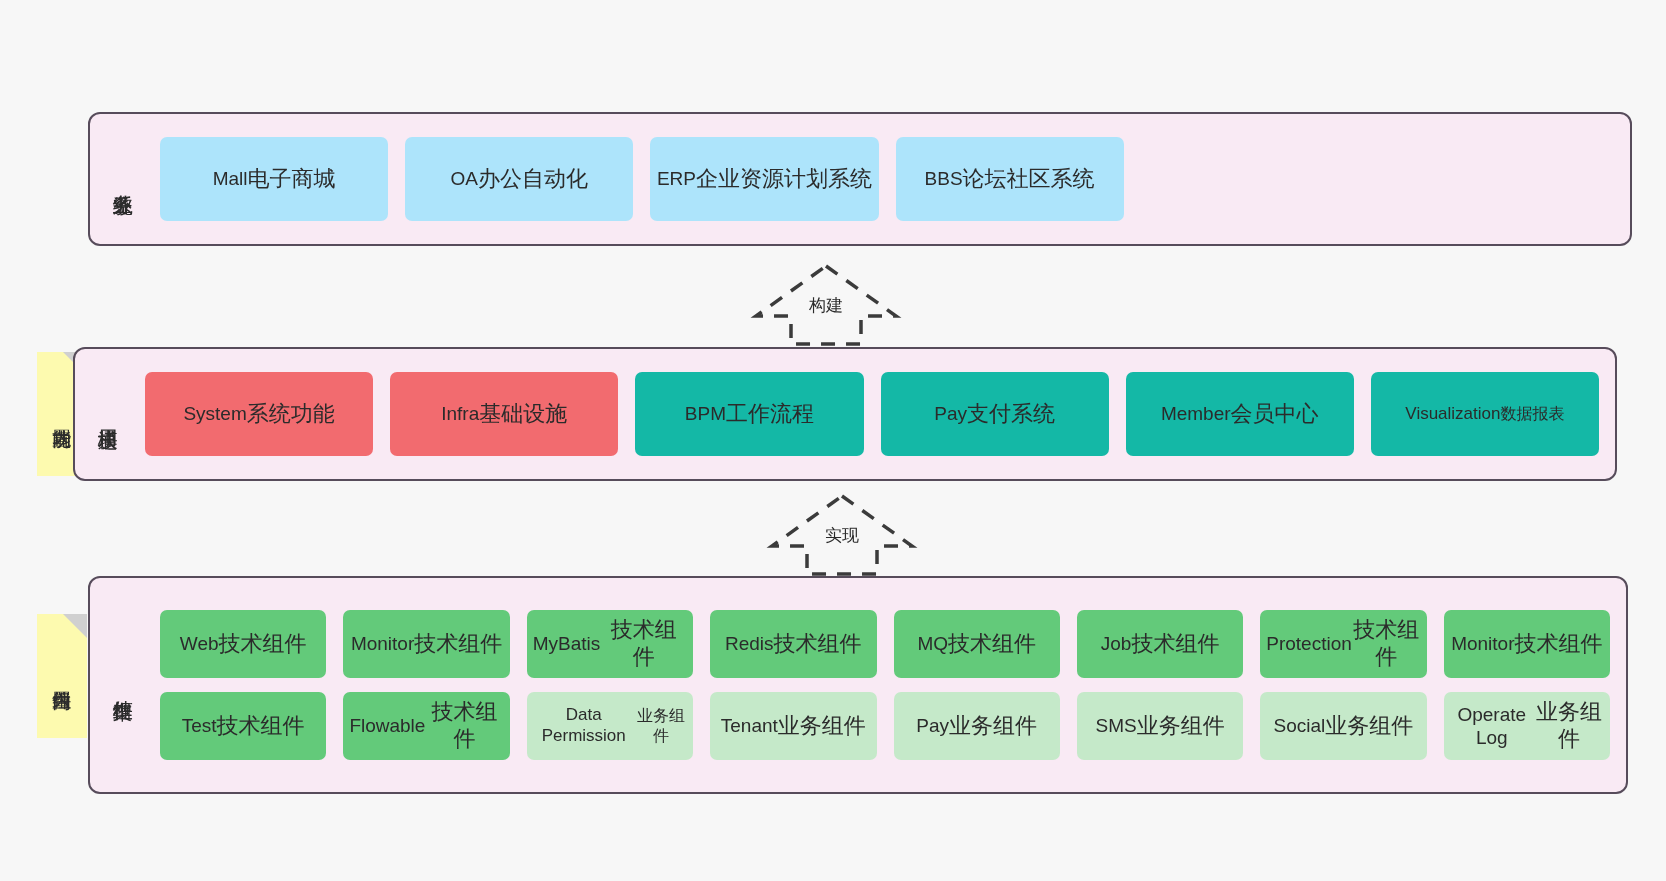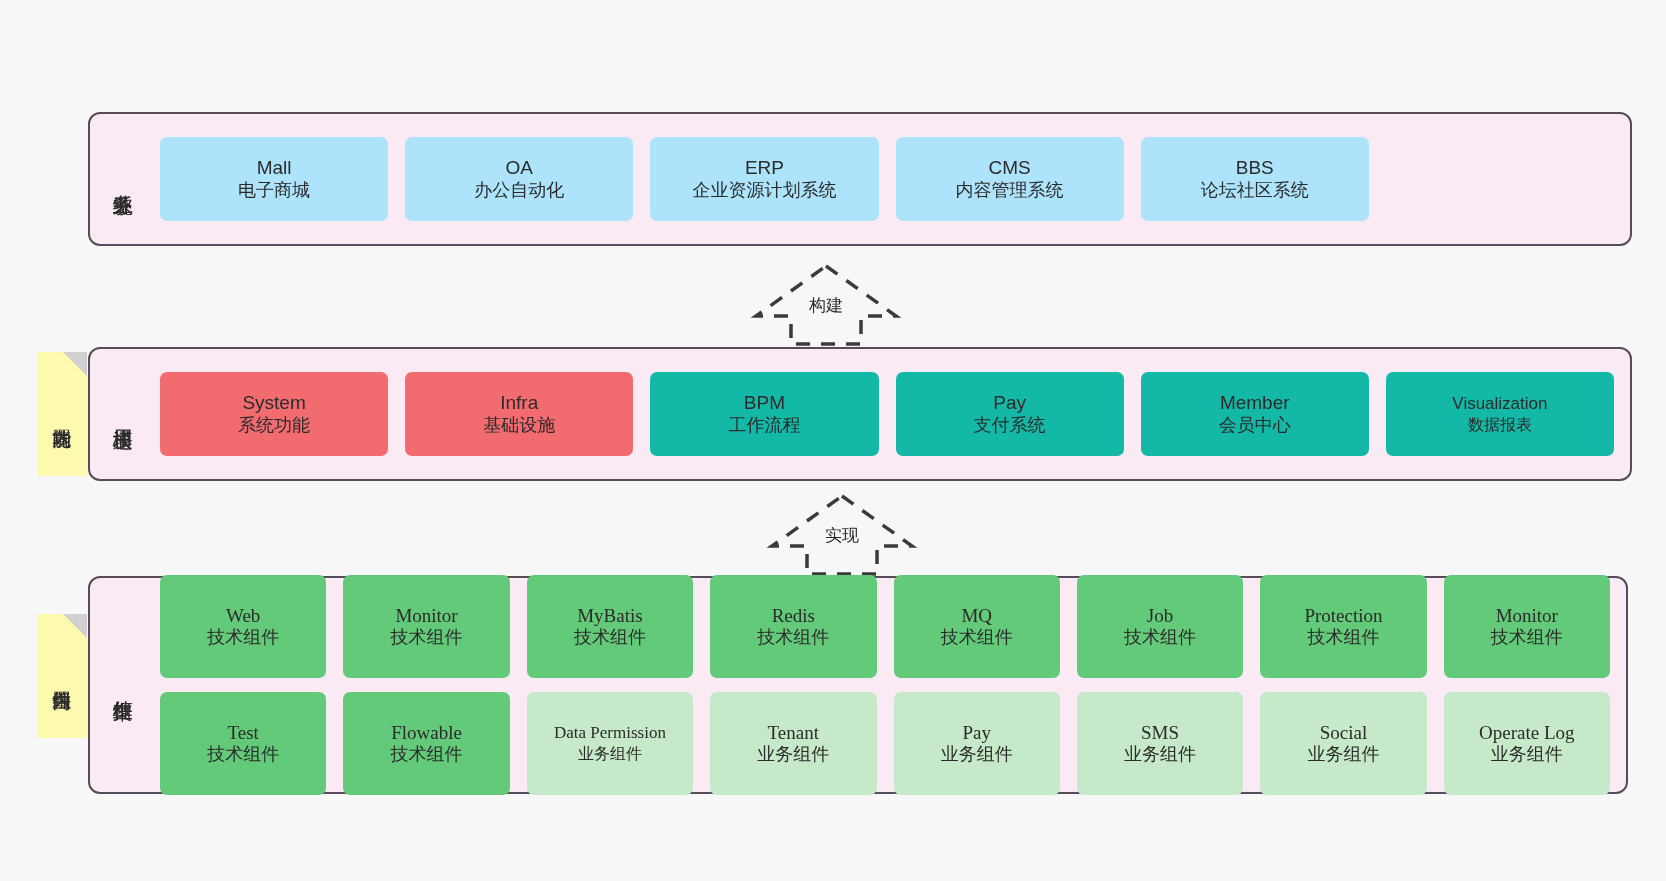--- a/index.html
+++ b/index.html
@@ -58,54 +58,54 @@
     gap: 14px 17px;
     padding: 0 16px;
     box-sizing: border-box;
   }
   .cards.row6 { grid-template-columns: repeat(6, 1fr); }
   .cards.row8 { grid-template-columns: repeat(8, 1fr); grid-template-rows: repeat(2, 1fr); }
 
   .card {
     border-radius: 7px;
     display: flex;
-    flex-direction: column;
+    flex-direction: row;
     align-items: center;
     justify-content: center;
     text-align: center;
     padding: 4px 6px;
     box-sizing: border-box;
     line-height: 1.22;
   }
   .card .en {
     font-size: 19px;
     color: #2b2b2b;
   }
   .card .cn {
-    font-size: 18px;
+    font-size: 22px;
     color: #2b2b2b;
   }
   .card.small .en { font-size: 17px; }
   .card.small .cn { font-size: 16px; }
 
   
   .c-blue      { background: #ade4fb; }
   .c-red       { background: #f26b6f; }
   .c-pink      { background: #14b8a6; }
   .c-green     { background: #63ca7a; }
   .c-greenlite { background: #c5e9c9; }
 
   
   #layer-business { left: 88px;  top: 112px; width: 1544px; height: 134px; }
-  #layer-module   { left: 88px;  top: 347px; width: 1544px; height: 134px; }
+  #layer-module   { left: 73px;  top: 347px; width: 1544px; height: 134px; }
   #layer-frame    { left: 88px;  top: 576px; width: 1540px; height: 218px; }
 
   #layer-business .cards,
   #layer-module   .cards { height: 84px; }
-  #layer-frame    .cards { height: 220px; font-family: Liberation Serif, serif; }
+  #layer-frame    .cards { height: 150px; }
 
   
   .note {
     position: absolute;
     background: #fdfaaf;
     box-sizing: border-box;
     display: flex;
     align-items: center;
     justify-content: center;
   }
@@ -162,24 +162,20 @@
         </div>
         <div class="card c-blue">
           <div class="en">OA</div>
           <div class="cn">办公自动化</div>
         </div>
         <div class="card c-blue">
           <div class="en">ERP</div>
           <div class="cn">企业资源计划系统</div>
         </div>
         <div class="card c-blue">
-          <div class="en">CMS</div>
-          <div class="cn">内容管理系统</div>
-        </div>
-        <div class="card c-blue">
           <div class="en">BBS</div>
           <div class="cn">论坛社区系统</div>
         </div>
       </div>
   </div>
 
   <div class="arrow" id="arrow-build">
     <svg width="148" height="84" viewBox="0 0 148 84" aria-hidden="true">
       <path d="M 74 4 L 144 54 L 109 54 L 109 82 L 39 82 L 39 54 L 4 54 Z" fill="none" stroke="#3b3b3b" stroke-width="3.5" stroke-dasharray="14 11" stroke-linejoin="miter"></path>
     </svg>

